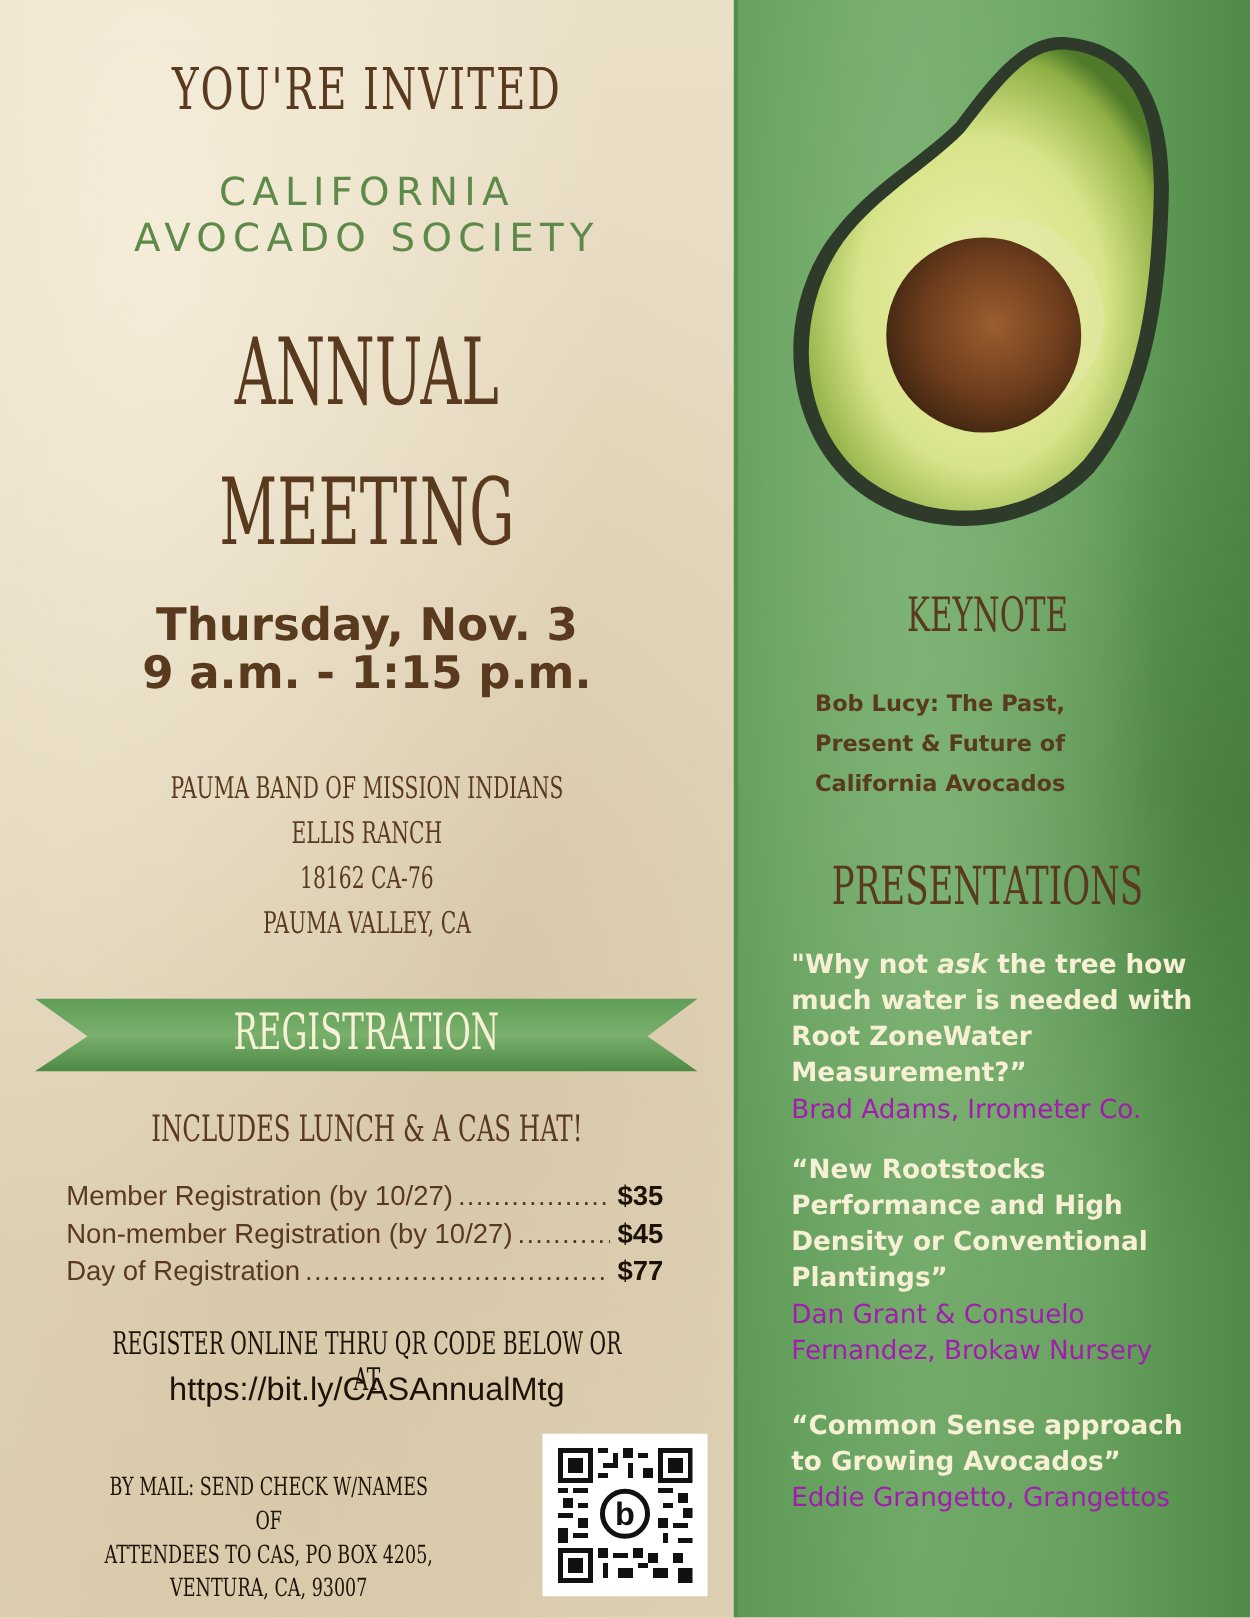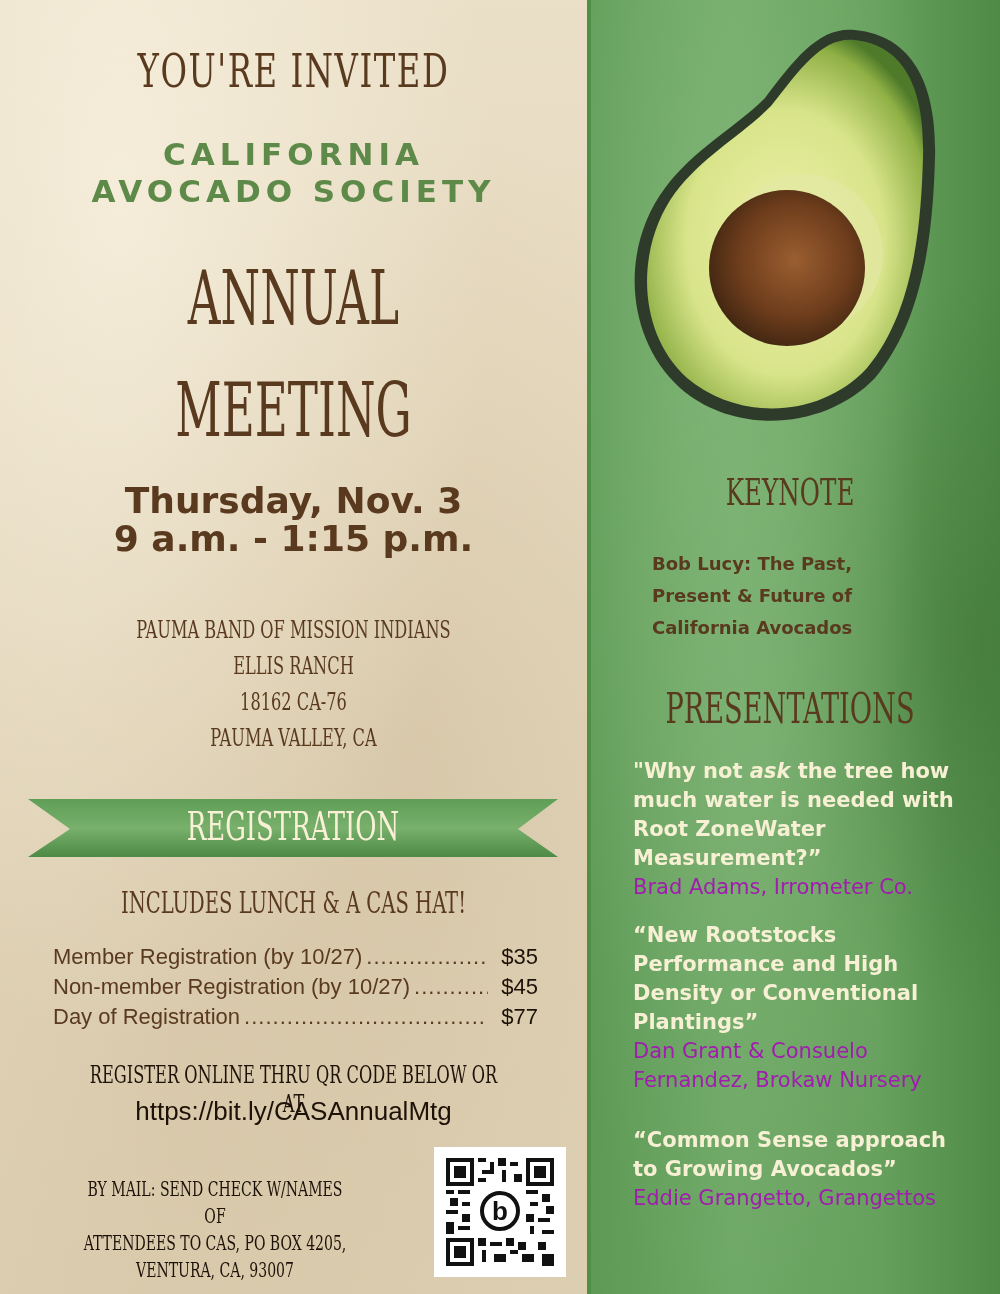--- a/index.html
+++ b/index.html
@@ -29,41 +29,41 @@
   .brown { color: #5a3a1f; }
   .display {
     font-family: "DejaVu Serif", serif;
     font-stretch: condensed;
     text-transform: uppercase;
     transform-origin: center;
   }
   .center-col { position: absolute; left: 0; width: 587px; text-align: center; }
 
   .invited { top: 44px; font-size: 46px; letter-spacing: 2px; transform: scaleX(0.78); }
-  .society { top: 136px; font-family: "DejaVu Sans", sans-serif; font-weight: bold; color: #5e8a49; font-size: 31px; letter-spacing: 5px; line-height: 37px; }
+  .society { top: 136px; font-family: "DejaVu Sans", sans-serif; font-weight: normal; color: #5e8a49; font-size: 31px; letter-spacing: 5px; line-height: 37px; }
   .annual { top: 242px; font-size: 74px; line-height: 112px; transform: scaleX(0.68); }
   .datetime { top: 482px; font-family: "DejaVu Sans", sans-serif; font-weight: bold; font-size: 36px; line-height: 38px; }
   .venue { top: 612px; font-size: 24px; line-height: 36px; transform: scaleX(0.75); }
 
   .banner {
     position: absolute; left: 28px; top: 795px; width: 530px; height: 66px;
   }
   .banner svg { position: absolute; left: 0; top: 0; }
   .banner-label {
     position: absolute; left: 0; top: 8px; width: 100%; text-align: center;
     color: #f8f1d6; font-size: 40px; transform: scaleX(0.72);
   }
   .includes { top: 886px; font-size: 29px; transform: scaleX(0.75); }
 
   .price-table { position: absolute; left: 53px; top: 942px; width: 485px; }
   .price-row { display: flex; font-size: 22px; line-height: 30px; color: #5a3a1f; }
   .price-label { white-space: nowrap; }
   .dots { flex: 1; overflow: hidden; white-space: nowrap; margin: 0 6px 0 4px; }
   .dots::after { content: "..............................................................................................."; letter-spacing: 1px; }
-  .price { font-weight: normal; color: #1d1208; width: 44px; text-align: right; }
+  .price { font-weight: bold; color: #1d1208; width: 44px; text-align: left; }
 
   .register-online { top: 1060px; color: #1d1208; font-size: 25px; transform: scaleX(0.72); }
   .register-url { top: 1096px; font-size: 26px; color: #1d1208; }
 
   .mail-text { position: absolute; left: 40px; width: 350px; top: 1176px; text-align: center; color: #1d1208; font-size: 20px; line-height: 27px; transform: scaleX(0.78); }
 
   .qr { position: absolute; left: 434px; top: 1147px; width: 132px; height: 130px; background: #fff; padding: 10px 12px; }
   .qr-logo { position: absolute; left: 46px; top: 44px; width: 40px; height: 40px; border: 4px solid #111; border-radius: 50%; background: #fff; display: flex; align-items: center; justify-content: center; font-weight: bold; font-size: 26px; color: #111; }
 
   .avocado { position: absolute; left: 625px; top: 18px; }

